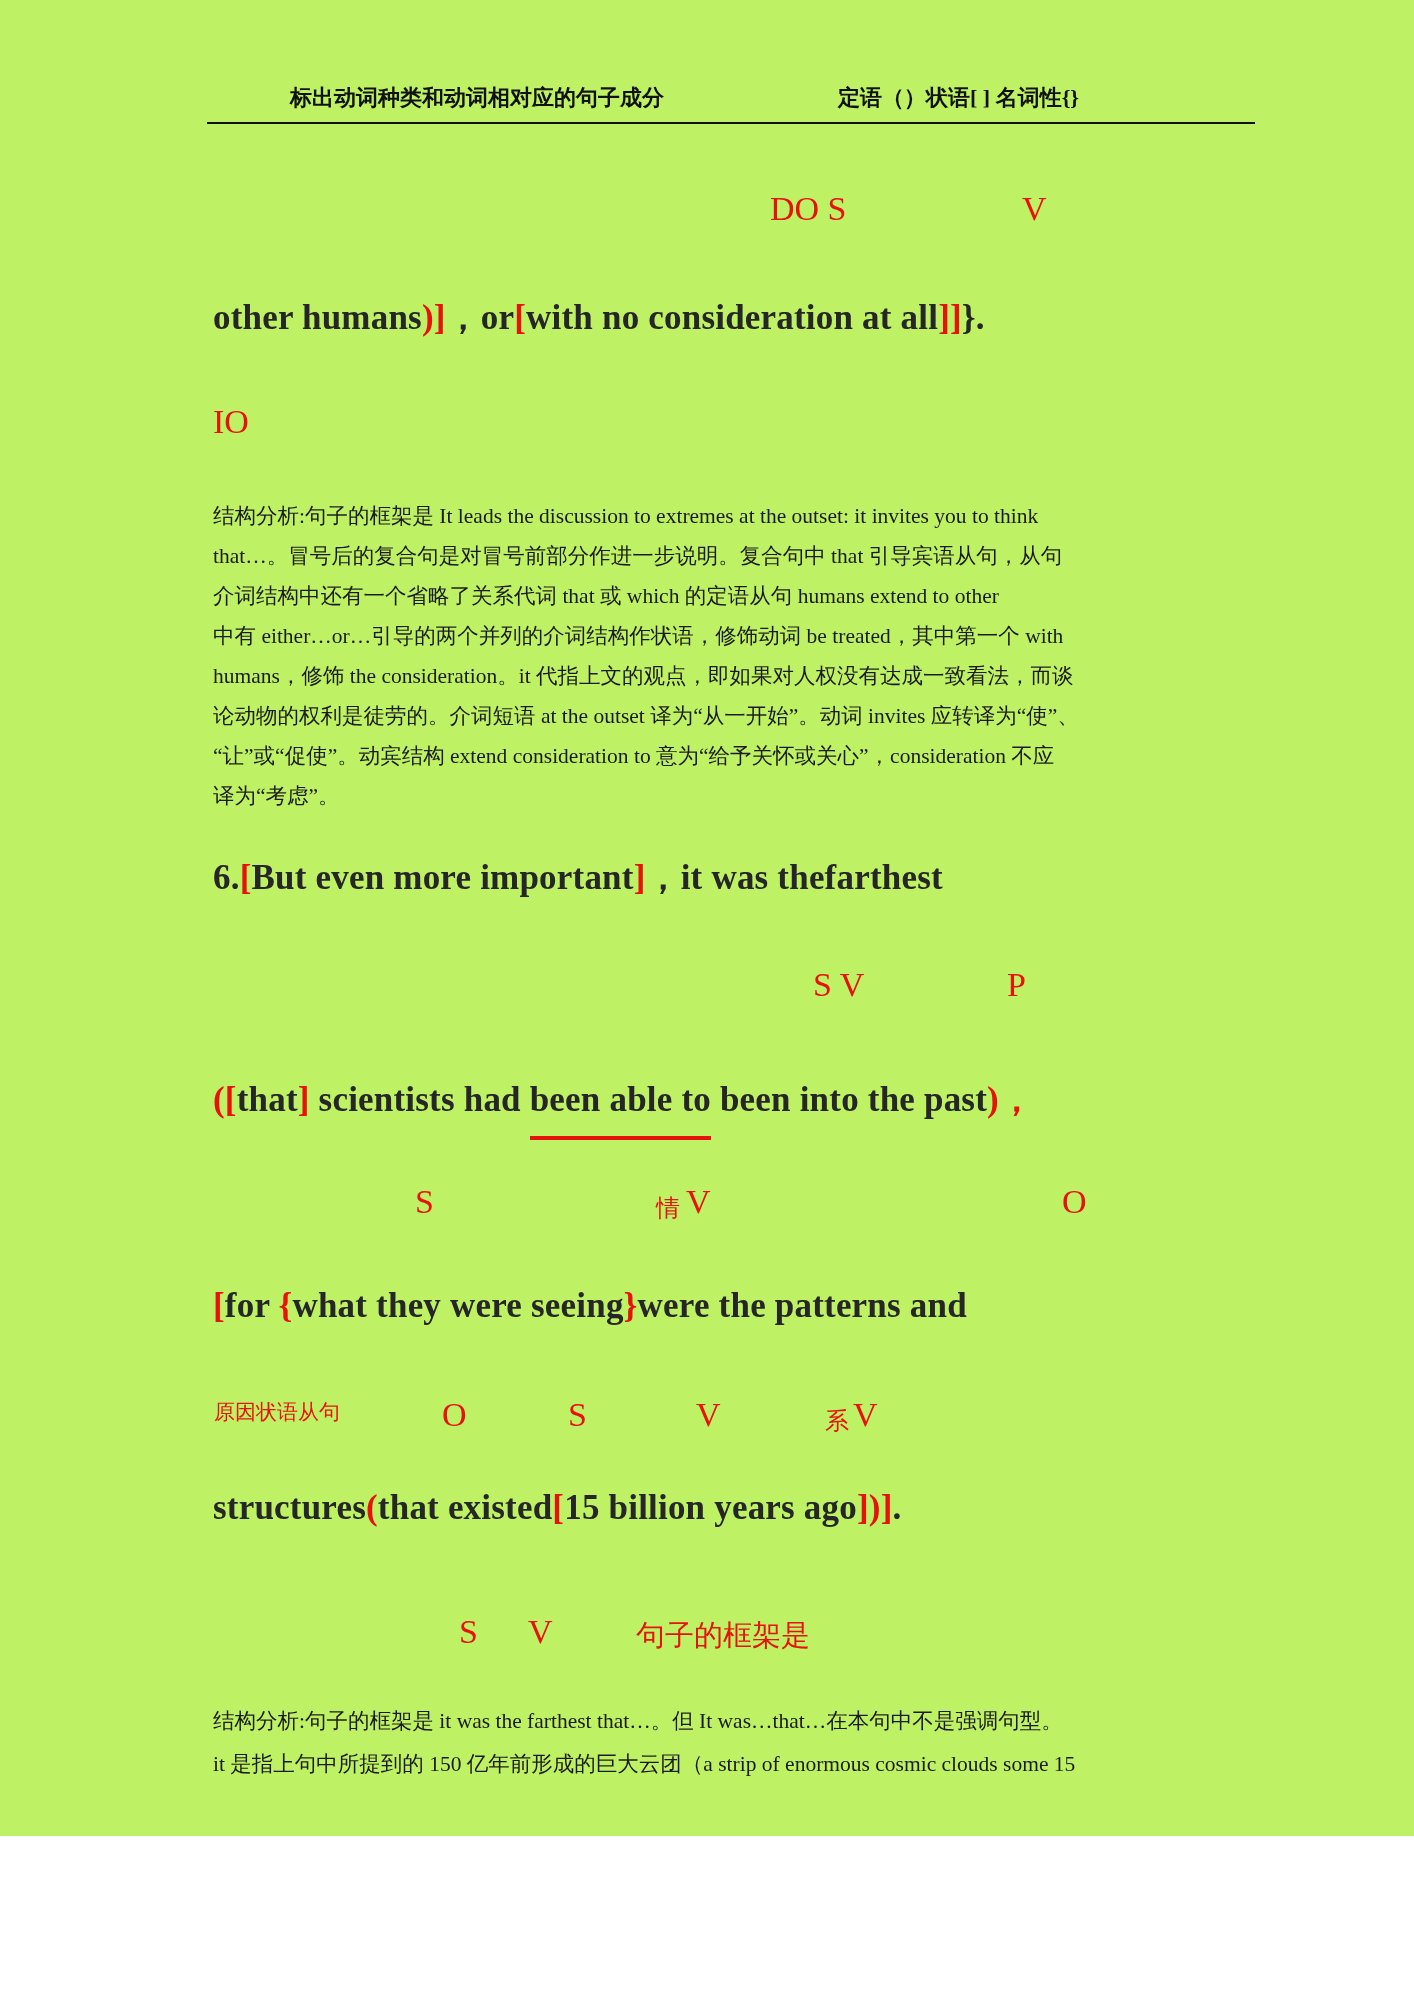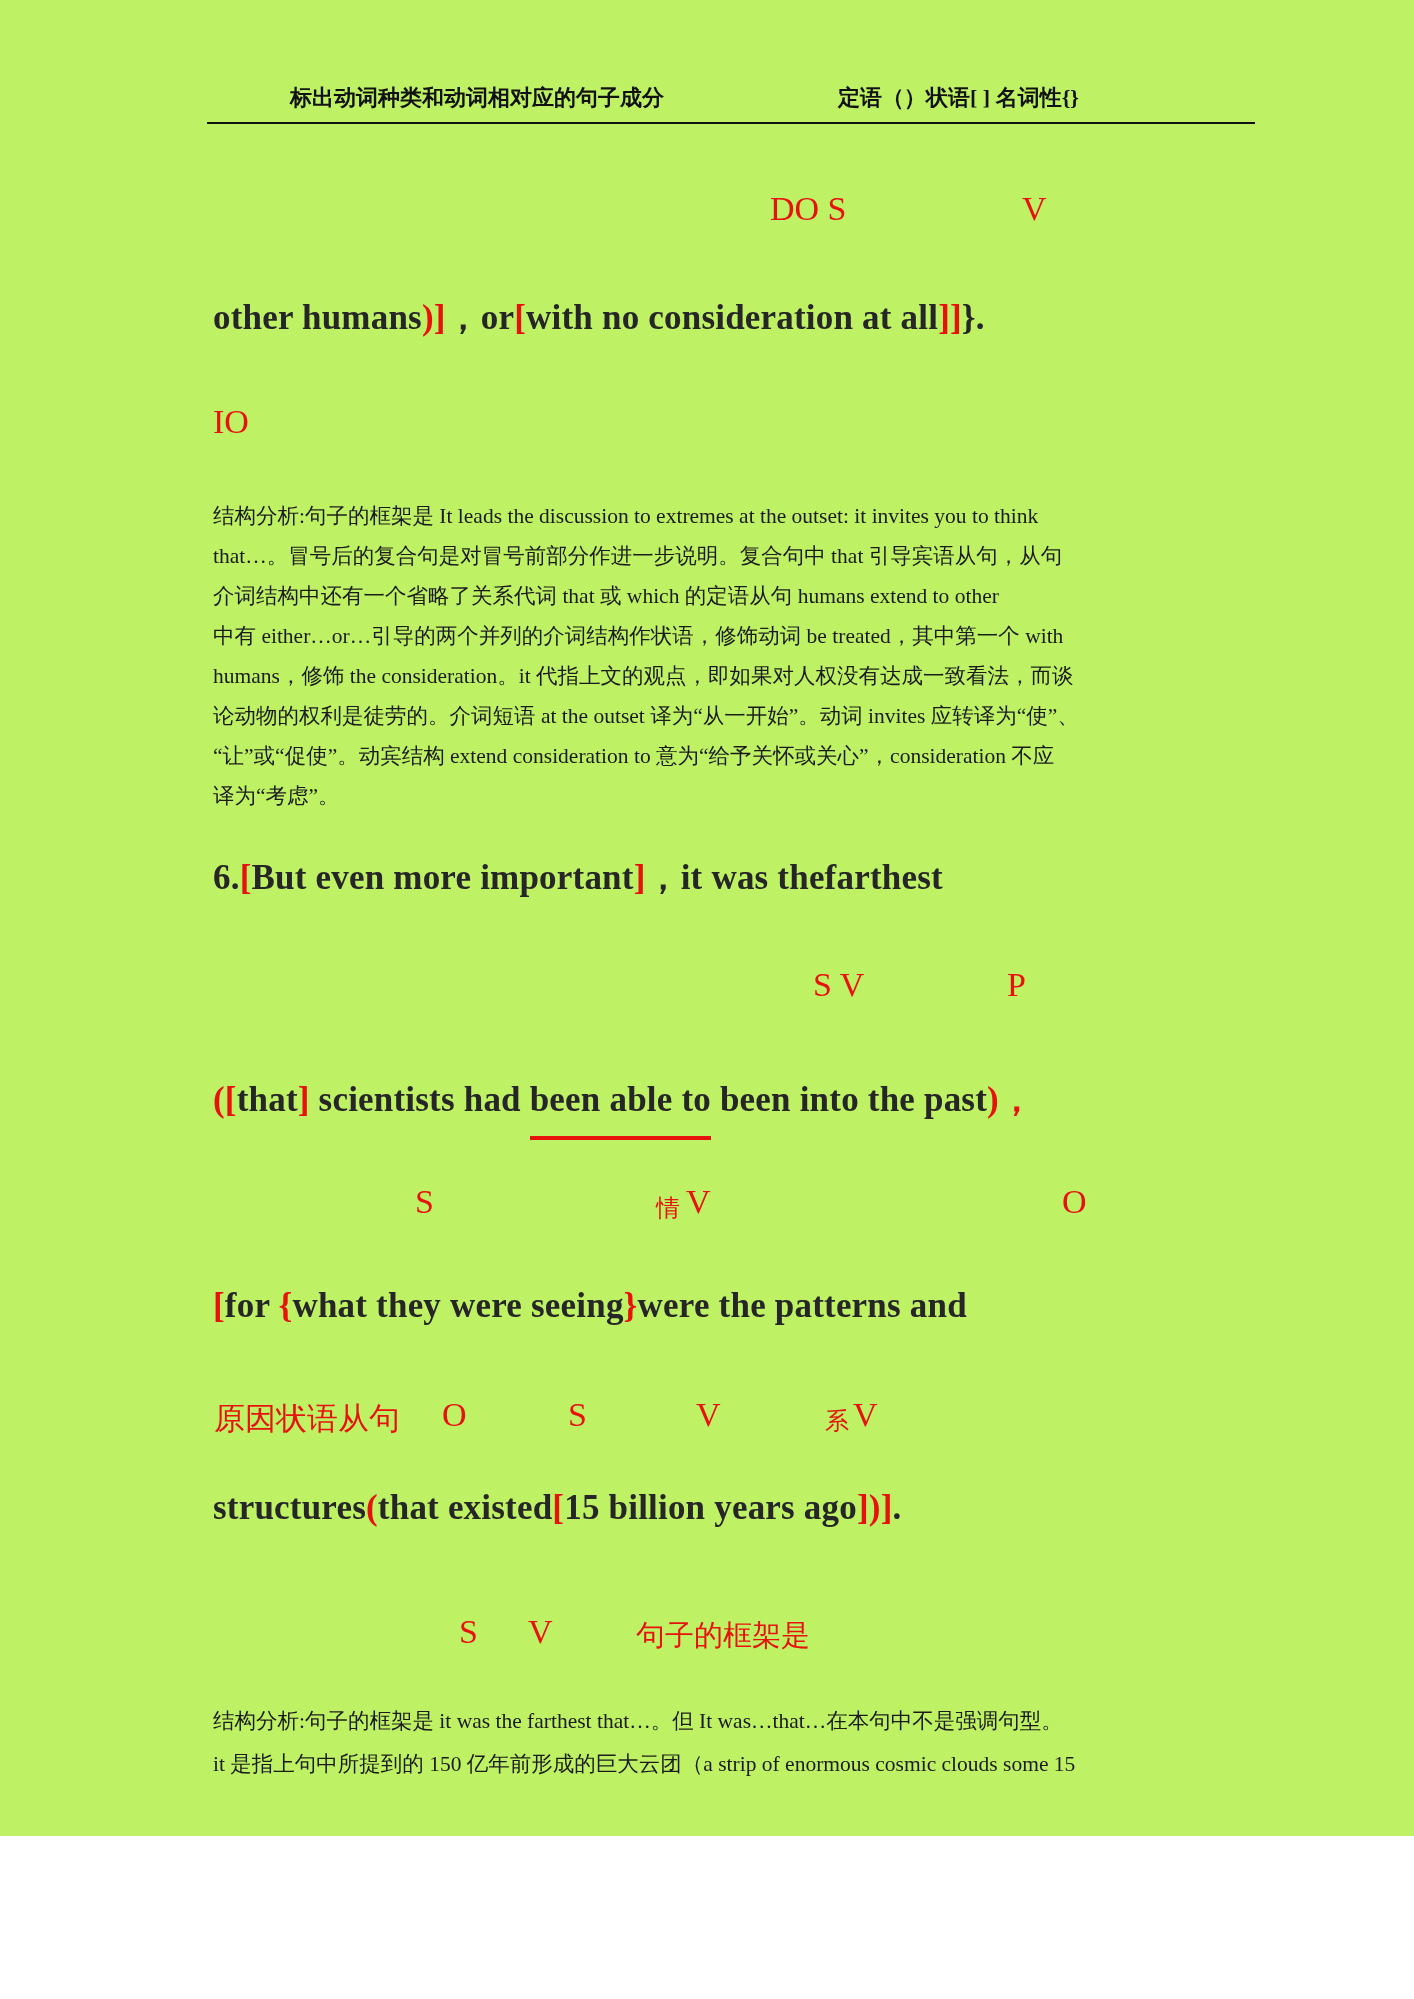--- a/index.html
+++ b/index.html
@@ -58,21 +58,21 @@
   }
 
   
   .ann {
     position: absolute;
     color: var(--red);
     white-space: nowrap;
     font-size: 34px;
     font-weight: normal;
   }
-  .ann-cjk { font-size: 31px; }
+  .ann-cjk { font-size: 21px; }
   .ann-cjk-sm { font-size: 29px; }
   .ann-mini { font-size: 24px; }
 
   
   .para { position: absolute; left: 213px; }
   .para-line {
     height: 40px;
     line-height: 40px;
     font-size: 21.5px;
     color: #1b1b1b;

